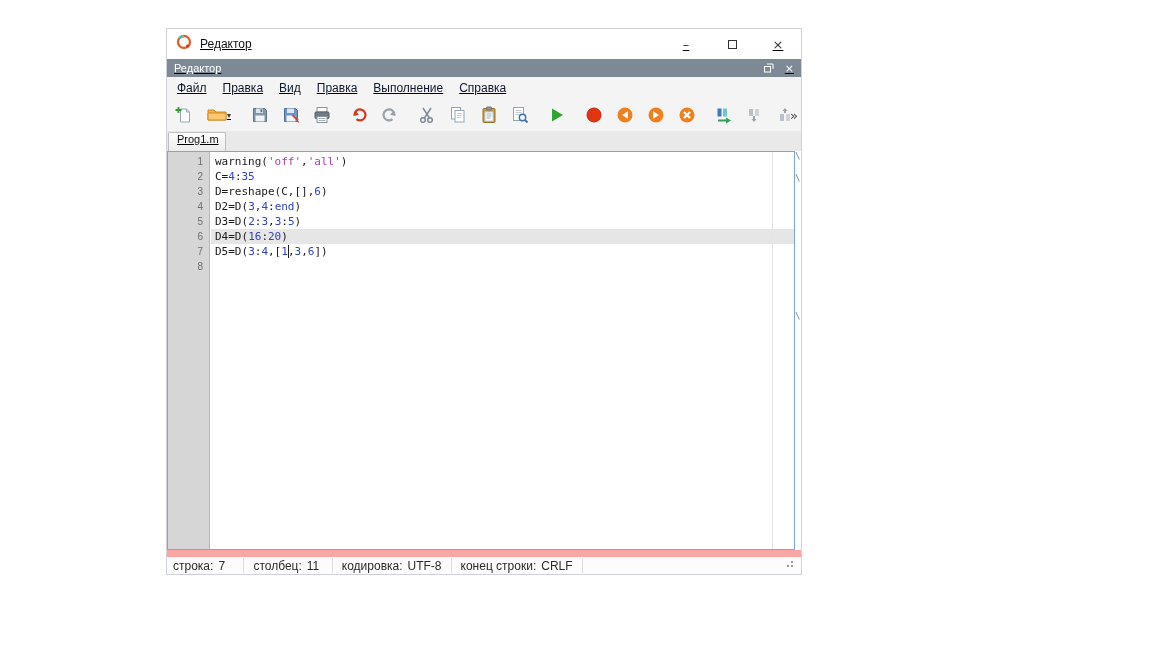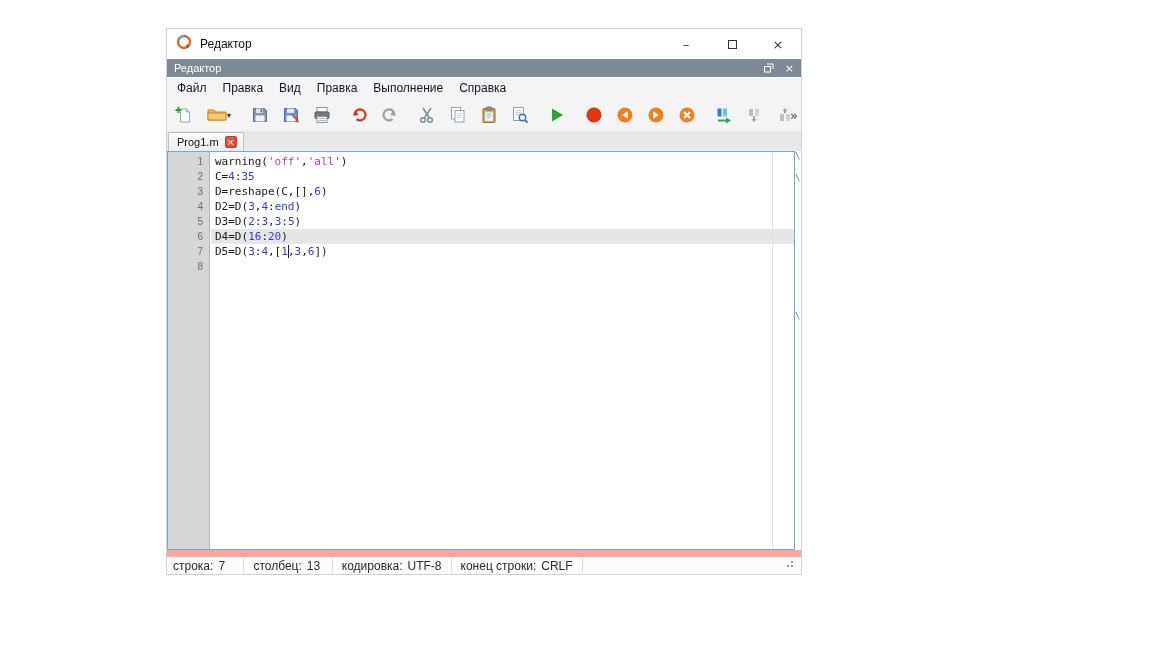--- a/index.html
+++ b/index.html
@@ -1,20 +1,20 @@
 <!DOCTYPE html>
 <html style="--dock-bg: #7d8a96; --editor-border: #78a8d8; --gutter-bg: #d6d6d6; --current-line: #e6e6e6; --string: #b23cb2; --number: #3142c4; --keyword: #3142c4; --tab-close: #e0523e; --run-green: #2ea52e; --breakpoint-red: #e23510; --breakpoint-orange: #ef8020;"><head>
 <meta charset="utf-8">
 <style>
   * { box-sizing: border-box; margin: 0; padding: 0; }
   html,body { width:1152px; height:648px; background:#ffffff; overflow:hidden;
               font-family:"Liberation Sans", sans-serif; }
 
   .window { position:absolute; left:166px; top:28px; width:636px; height:547px;
-            background:#fff; border:1px solid #cfd2d6; }
+            background:#fff; border:1px solid #cfd2d6;text-decoration:underline; }
 
   
   .titlebar { height:30px; display:flex; align-items:center; padding-left:9px; background:#fff; }
   .app-title { font-size:12px; color:#111; margin-left:8px; }
   .win-controls { margin-left:auto; display:flex; height:100%; }
   .wbtn { width:46px; height:100%; display:flex; align-items:center; justify-content:center;
           font-size:13px; color:#333; font-family:"DejaVu Sans",sans-serif; }
   .maxbox { width:9px; height:9px; border:1px solid #333; display:block; }
 
   
@@ -35,21 +35,21 @@
   .tbtn.wide { width:34px; }
   .gsep { margin-left:6px; }
   .dd { font-size:8px; color:#333; font-family:"DejaVu Sans",sans-serif; }
   .overflow { position:absolute; right:3px; top:50%; transform:translateY(-50%);
               font-size:13px; color:#444; font-family:"DejaVu Sans",sans-serif; }
 
   
   .tabbar { height:20px; background:#e9e9e9; display:flex; align-items:flex-end; padding-left:1px; }
   .tab { height:19px; display:flex; align-items:center; gap:6px; padding:0 6px 0 8px;
          background:linear-gradient(#fdfdfd,#ececec); border:1px solid #bfbfbf; border-bottom:none;
-         font-size:11px; color:#111; border-radius:2px 2px 0 0; }
+         font-size:11px; color:#111; border-radius:2px 2px 0 0;flex-direction:column; }
   .tab-close { width:12px; height:12px; background:var(--tab-close,#e0523e); border:1px solid #c23d2b;
                border-radius:2px; color:#fff; font-size:9px; line-height:10px; text-align:center;
                font-family:"DejaVu Sans",sans-serif; }
 
   
   .editor { position:relative; margin-right:6px; height:399px;
             border:1px solid var(--editor-border,#78a8d8); background:#fff; overflow:hidden; }
   .gutter { position:absolute; left:0; top:0; bottom:0; width:42px;
             background:var(--gutter-bg,#d6d6d6); border-right:1px solid #b8b8b8; padding-top:2px; }
   .ln { height:15px; line-height:15px; font-size:10px; color:#6e6e6e; text-align:right; padding-right:6px; }
@@ -294,21 +294,21 @@
 
   <span class="mark" style="top:122px">\</span>
   <span class="mark" style="top:144px">\</span>
   <span class="mark" style="top:282px">\</span>
 
   <div class="statusbar">
     <span class="sb-label">строка:</span>
     <span class="sb-value">7</span>
     <span class="sb-sep"></span>
     <span class="sb-label">столбец:</span>
-    <span class="sb-value">13</span>
+    <span class="sb-value">11</span>
     <span class="sb-sep"></span>
     <span class="sb-label">кодировка:</span>
     <span class="sb-value">UTF-8</span>
     <span class="sb-sep"></span>
     <span class="sb-label">конец строки:</span>
     <span class="sb-value">CRLF</span>
     <span class="sb-sep"></span>
     <span class="grip"></span>
   </div>
 

